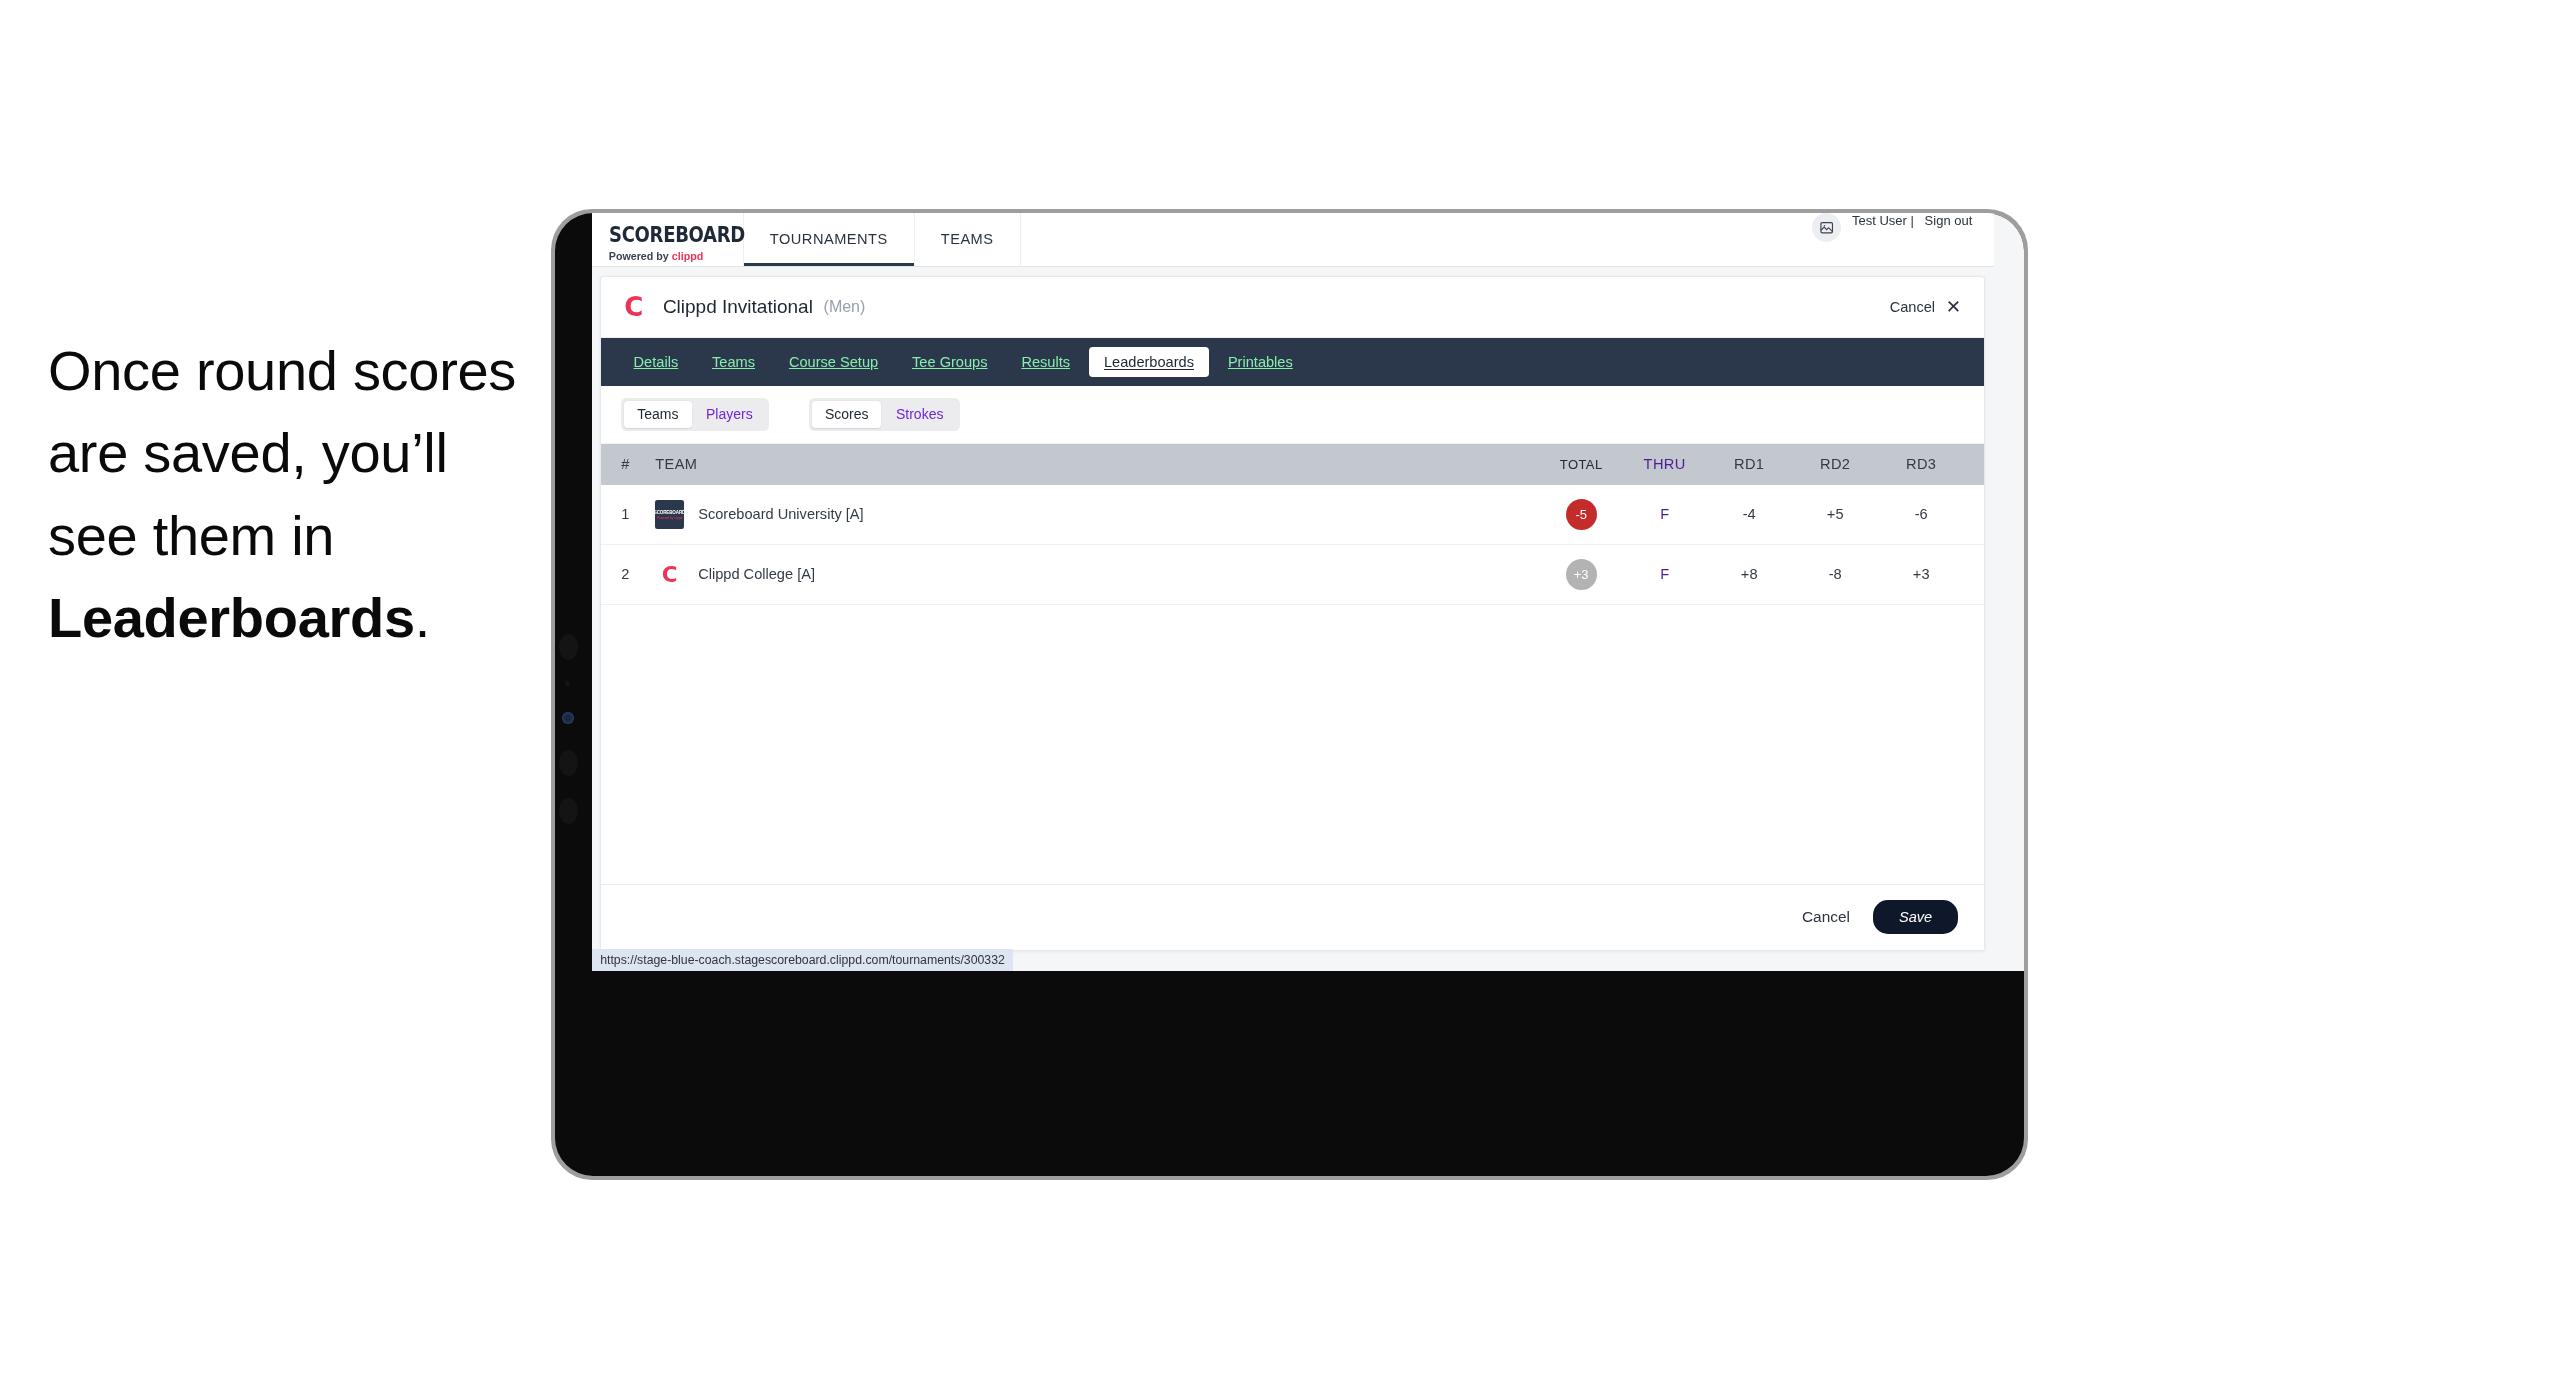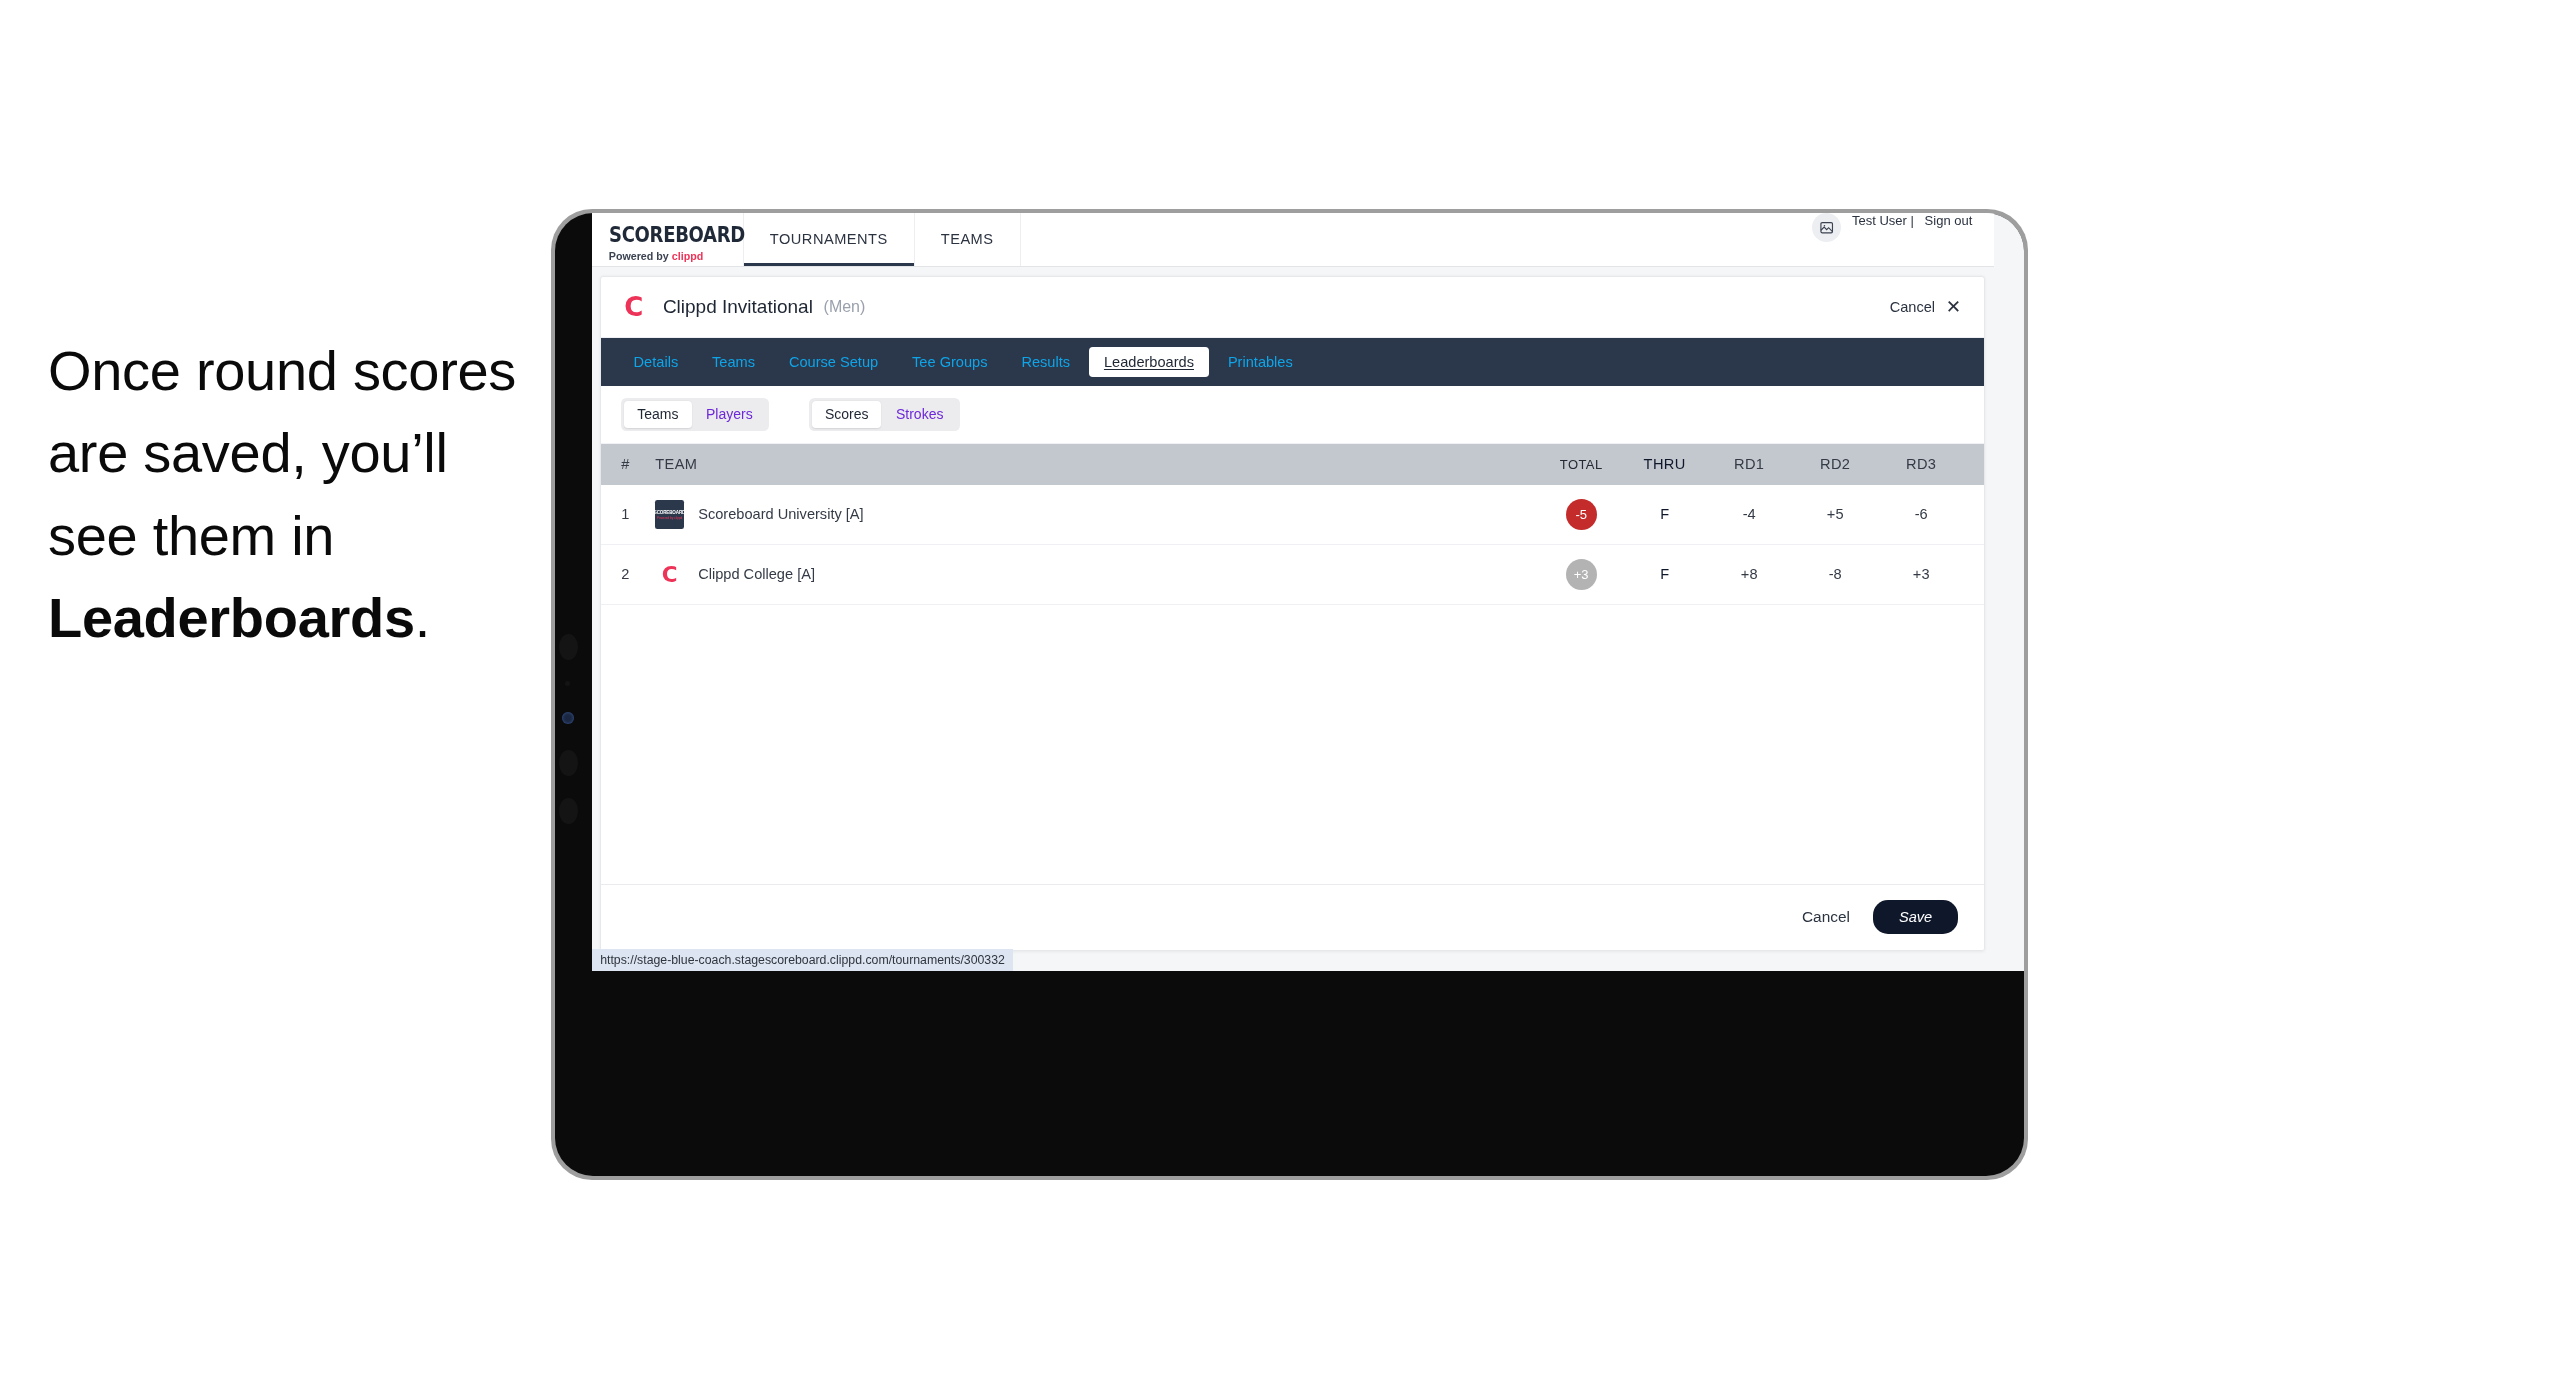--- a/index.html
+++ b/index.html
@@ -166,24 +166,25 @@
   
   #tabstrip {
     height: 48px;
     background: #2b374b;
     display: flex; align-items: center;
     padding: 0 17px;
     gap: 3.1px;
   }
   .tab {
     font-size: 14.6px;
-    color: #0ea5e9;
+    color: #86efac;
     padding: 7px 15.4px;
     border-radius: 3.8px;
     white-space: nowrap;
+    text-decoration: underline;
   }
   .tab.active {
     background: #ffffff;
     color: #1e2633;
     text-decoration: underline;
     text-underline-offset: 2.3px;
   }
 
   
   #filters {
@@ -226,21 +227,21 @@
     height: 41px;
     font-size: 13px;
     color: #242a33;
     letter-spacing: 0.4px;
   }
   .tbody-row { border-bottom: 0.8px solid #eef0f3; }
 
   .c-rank  { width: 34px; text-align: left; font-size: 14.6px; color: #343b46; }
   .c-team  { flex: 1; display: flex; align-items: center; gap: 14px; font-size: 14.6px; color: #343b46; text-align: center; }
   .c-total { width: 84px; display: flex; justify-content: center; }
-  .c-thru  { width: 83px; text-align: center; font-size: 14.6px; color: #0f172a; }
+  .c-thru  { width: 83px; text-align: center; font-size: 14.6px; color: #4c1d95; }
   .c-rd    { width: 86px; text-align: center; font-size: 14.6px; color: #343b46; }
 
   #thead .c-total, #thead .c-thru, #thead .c-rd { text-align: center; display: block; }
   #thead .c-total { width: 84px; }
 
   .team-logo {
     width: 29px; height: 29px;
     background: #2b374b;
     border-radius: 2.3px;
     display: flex; flex-direction: column;

